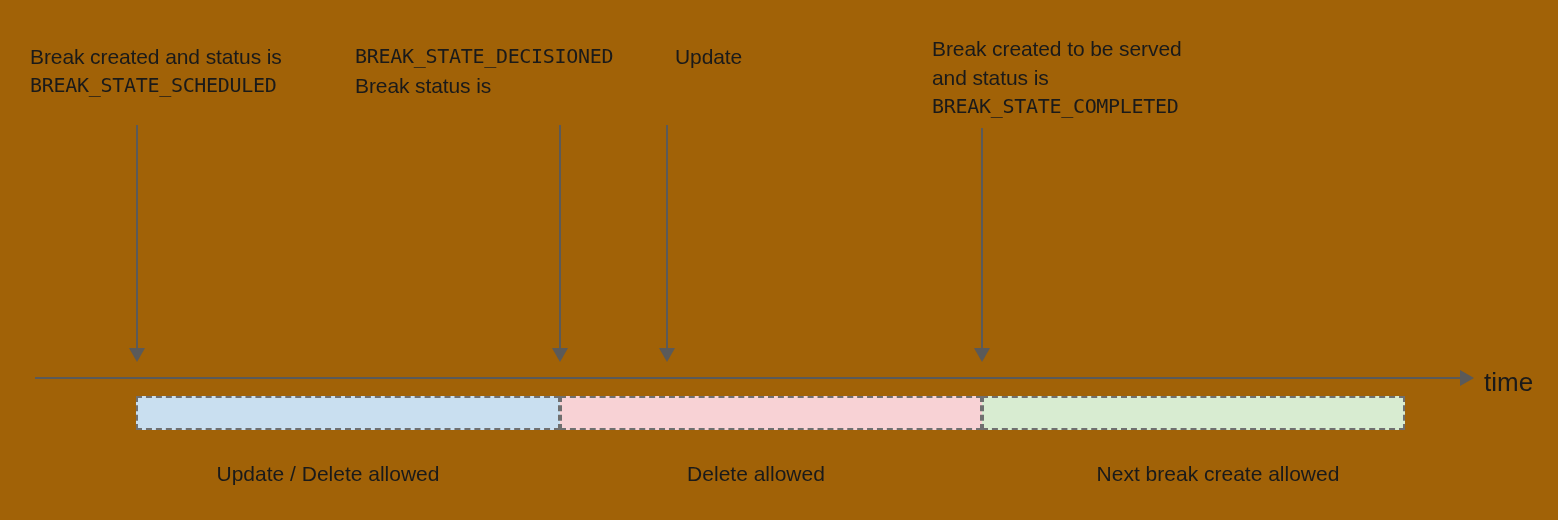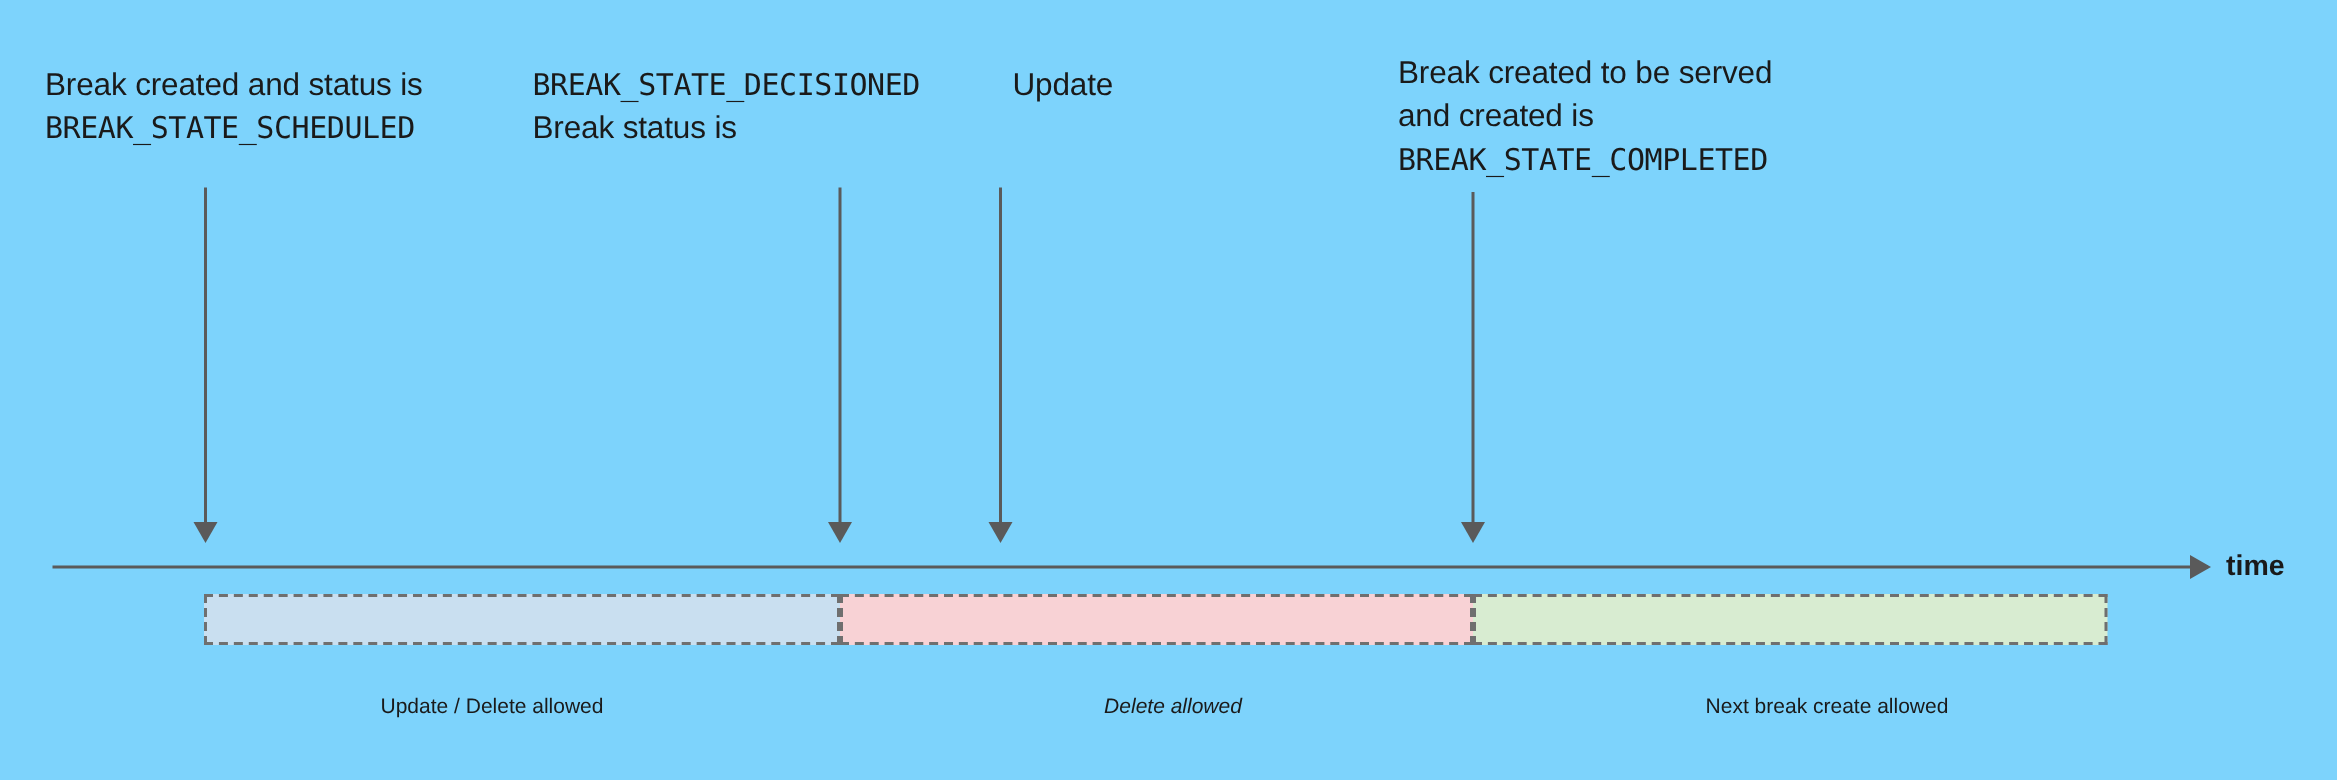--- a/index.html
+++ b/index.html
@@ -4,21 +4,21 @@
 <style>
   html, body {
     margin: 0;
     padding: 0;
     background: #ffffff;
   }
   #canvas {
     position: relative;
     width: 1558px;
     height: 520px;
-    background: #7dd3fc;
+    background: #a16207;
     overflow: hidden;
     font-family: "Liberation Sans", sans-serif;
     color: #000000;
   }
 
   
   .annotation {
     position: absolute;
     line-height: 29px;
     white-space: nowrap;
@@ -60,39 +60,38 @@
   .axis-head {
     position: absolute;
     width: 0;
     height: 0;
     border-top: 8px solid transparent;
     border-bottom: 8px solid transparent;
     border-left: 14px solid #5a5a5a;
   }
   .axis-label {
     position: absolute;
-    font-size: 19px;
+    font-size: 26px;
     color: #1a1a1a;
     white-space: nowrap;
-    font-weight: bold;
   }
 
   
   .bar {
     position: absolute;
     top: 396px;
     height: 34px;
     box-sizing: border-box;
     border: 2px dashed #6f6f6f;
   }
 
   
   .caption {
     position: absolute;
-    font-size: 14px;
+    font-size: 21px;
     color: #1a1a1a;
     white-space: nowrap;
     text-align: center;
     transform: translateX(-50%);
   }
 </style>
 </head>
 <body>
 
 <div id="canvas">
@@ -106,21 +105,21 @@
     <span class="ln mono">BREAK_STATE_DECISIONED</span>
     <span class="ln">Break status is</span>
   </div>
 
   <div class="annotation" style="left:675px; top:42px;">
     <span class="ln">Update</span>
   </div>
 
   <div class="annotation" style="left:932px; top:34px;">
     <span class="ln">Break created to be served</span>
-    <span class="ln">and created is</span>
+    <span class="ln">and status is</span>
     <span class="ln mono">BREAK_STATE_COMPLETED</span>
   </div>
 
   <div class="vline" style="left:136px; top:125px; height:224px;"></div>
   <div class="vhead" style="left:129px; top:348px;"></div>
 
   <div class="vline" style="left:559px; top:125px; height:224px;"></div>
   <div class="vhead" style="left:552px; top:348px;"></div>
 
   <div class="vline" style="left:666px; top:125px; height:224px;"></div>
@@ -131,16 +130,16 @@
 
   <div class="axis-line" style="left:35px; top:377px; width:1437px;"></div>
   <div class="axis-head" style="left:1460px; top:370px;"></div>
   <div class="axis-label" style="left:1484px; top:367px;">time</div>
 
   <div class="bar" style="left:136px; width:424px; background:#c9dff0;"></div>
   <div class="bar" style="left:560px; width:422px; background:#f8d2d5;"></div>
   <div class="bar" style="left:982px; width:423px; background:#d8ecd1;"></div>
 
   <div class="caption" style="left:328px; top:462px;">Update / Delete allowed</div>
-  <div class="caption" style="left:782px; top:462px;font-style:italic;">Delete allowed</div>
+  <div class="caption" style="left:756px; top:462px;">Delete allowed</div>
   <div class="caption" style="left:1218px; top:462px;">Next break create allowed</div>
 
 </div>
 
 </body></html>

